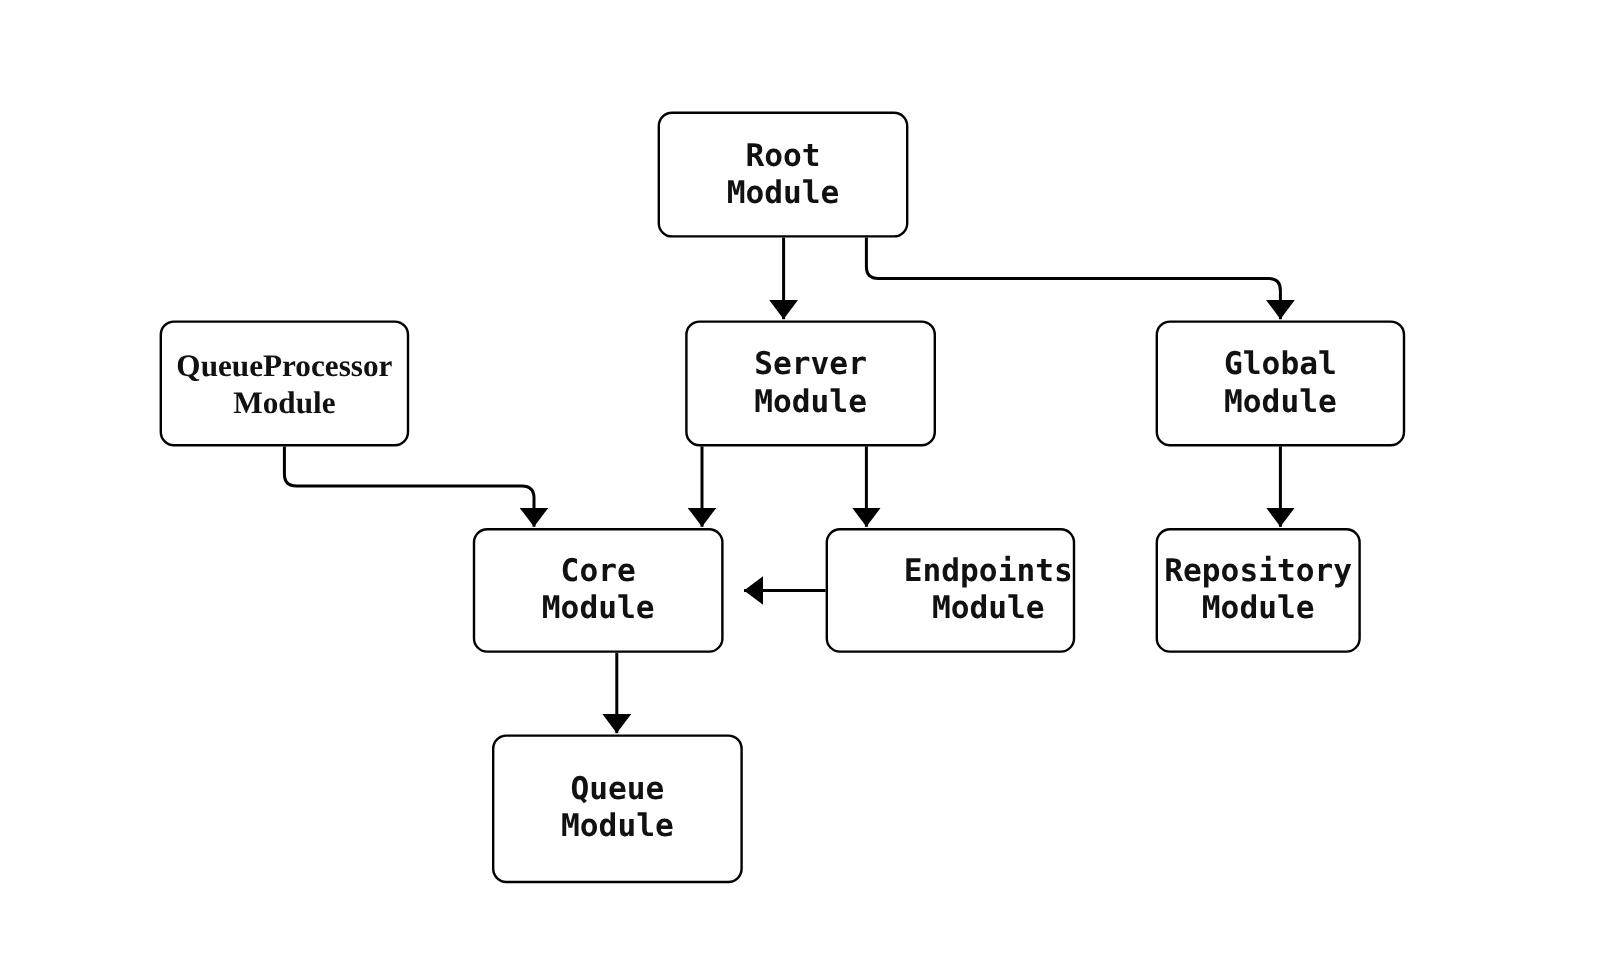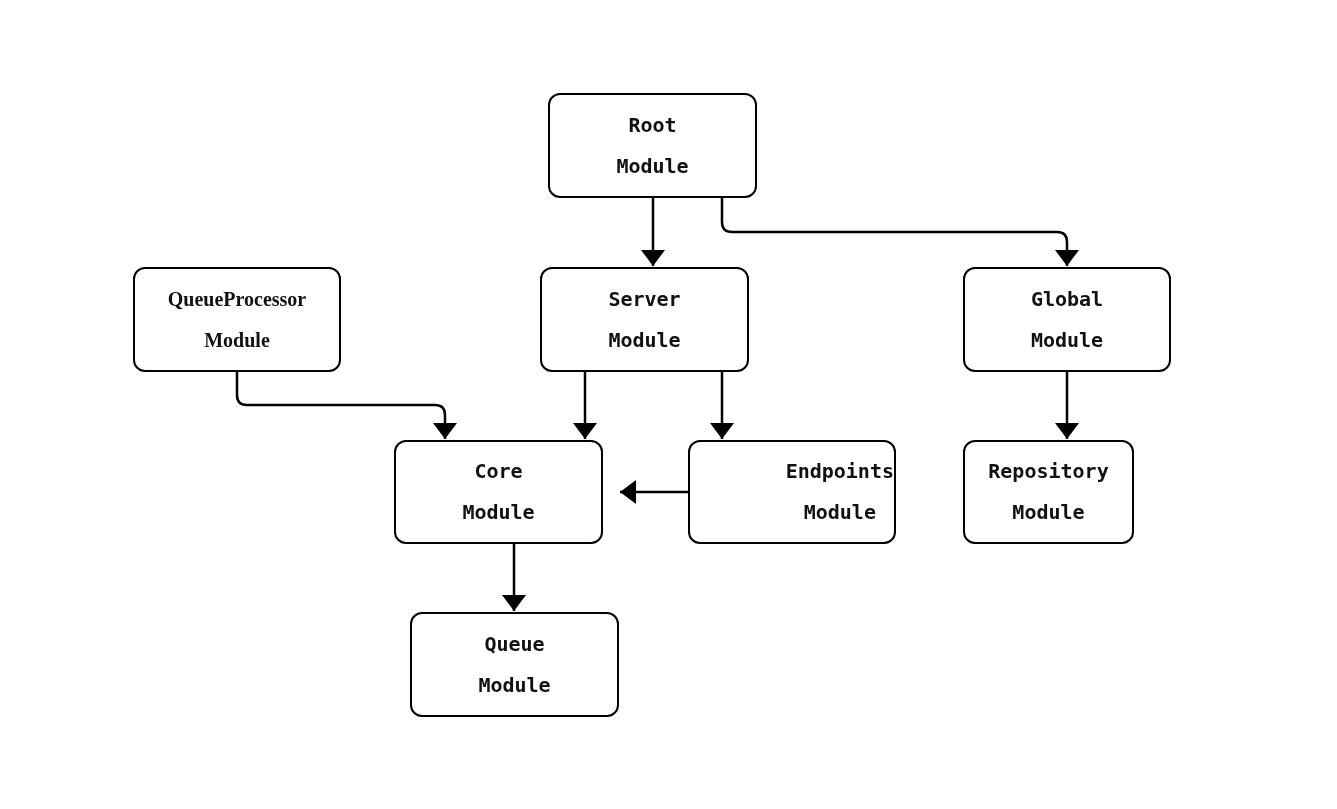--- a/index.html
+++ b/index.html
@@ -29,34 +29,34 @@
     border: 2.5px solid #000000;
     border-radius: 12px;
     display: flex;
     align-items: center;
     justify-content: center;
   }
   .node .label {
     white-space: pre-line;
     text-align: center;
     font-weight: bold;
-    font-size: 20px;
-    line-height: 41px;
+    font-size: 26px;
+    line-height: 31px;
     color: #111111;
     letter-spacing: 0px;
   }
   
   #n-root        { left: 548px; top:  93px; width: 209px; height: 105px; }
   #n-queueproc   { left: 133px; top: 267px; width: 208px; height: 105px; font-family: Liberation Serif, serif; }
-  #n-server      { left: 540px; top: 267px; width: 209px; height: 105px; }
+  #n-server      { left: 571px; top: 267px; width: 209px; height: 105px; }
   #n-global      { left: 963px; top: 267px; width: 208px; height: 105px; }
   #n-core        { left: 394px; top: 440px; width: 209px; height: 104px; }
   #n-endpoints   { left: 688px; top: 440px; width: 208px; height: 104px; justify-content: flex-end; }
   #n-repository  { left: 963px; top: 440px; width: 171px; height: 104px; }
-  #n-queue       { left: 410px; top: 612px; width: 209px; height: 105px; }
+  #n-queue       { left: 410px; top: 612px; width: 209px; height: 124px; }
   .edge {
     fill: none;
     stroke: #000000;
     stroke-width: 2.5px;
   }
 </style>
 </head>
 <body>
 
 <div id="canvas">

